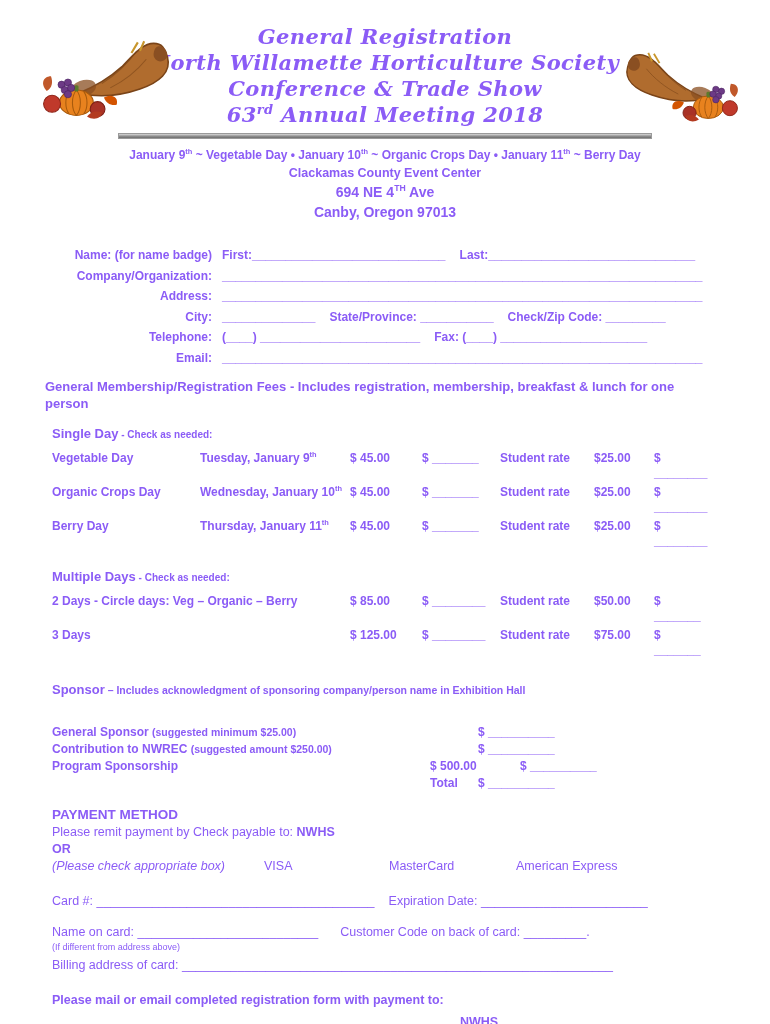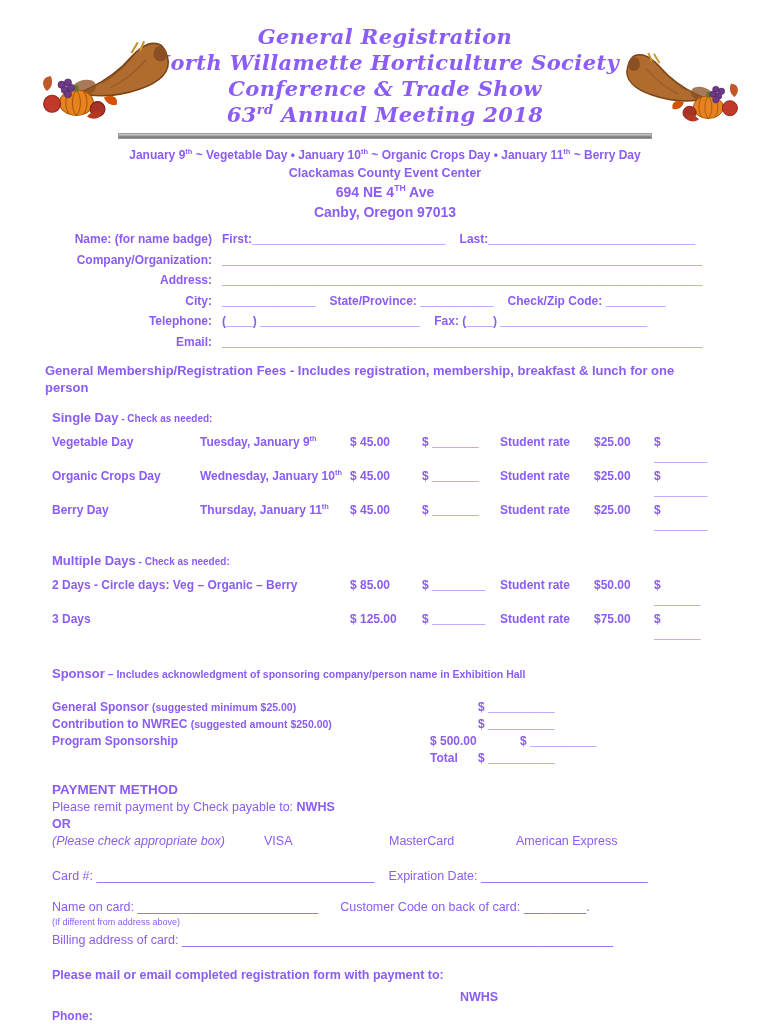--- a/index.html
+++ b/index.html
@@ -30,21 +30,21 @@
   }
 
   
   .event-info { text-align:center; }
   .ev-dates { font-size:12px; line-height:18px; font-weight:bold; }
   .ev-venue { font-size:12.5px; line-height:18px; font-weight:bold; }
   .ev-addr  { font-size:14px;  line-height:20px; font-weight:bold; }
   .ev-city  { font-size:14px;  line-height:20px; font-weight:bold; }
 
   
-  .contact { margin:7px 50px 0 52px; font-size:12px; }
+  .contact { margin:23px 50px 0 52px; font-size:12px; }
   .crow { display:flex; line-height:20.5px; white-space:nowrap; overflow:hidden; }
   .clabel { display:inline-block; width:170px; text-align:right; padding-right:10px; font-weight:bold; flex:none; }
   .cval { flex:1; font-weight:bold; }
   .gap8 { display:inline-block; width:14px; }
   .blank { letter-spacing:0; }
 
   
   .fees-heading { margin:10px 0 6px 45px; max-width:668px; font-size:13px; font-weight:bold; line-height:17px; }
   .sec-head { margin:12px 0 9px 52px; font-weight:bold; }
   .sec-big { font-size:13px; }
@@ -58,21 +58,21 @@
   .c7 { width:52px; }
   .span2 { grid-column:1 / span 2; }
 
   
   .sponsor { margin:20px 0 0 52px; position:relative; }
   .sp-title { line-height:18px; }
   .sp-big { font-size:13px; font-weight:bold; }
   .sp-small { font-size:10.5px; font-weight:bold; }
   .sp-note { font-size:10.5px; font-weight:bold; }
   .sp-row { position:relative; height:17px; font-size:12px; line-height:16px; }
-  .sp-gap { margin-top:16px; }
+  .sp-gap { margin-top:25px; }
   .sp-abs { position:absolute; top:0; white-space:nowrap; }
   .pos-a { left:380px; }
   .pos-b { left:426px; }
   .pos-c { left:378px; }
   .pos-d { left:468px; }
 
   
   .payment { margin:14px 0 0 52px; font-size:12.5px; }
   .pay-heading { font-size:13.5px; font-weight:bold; line-height:18px; }
   .pay-line { line-height:17px; }

